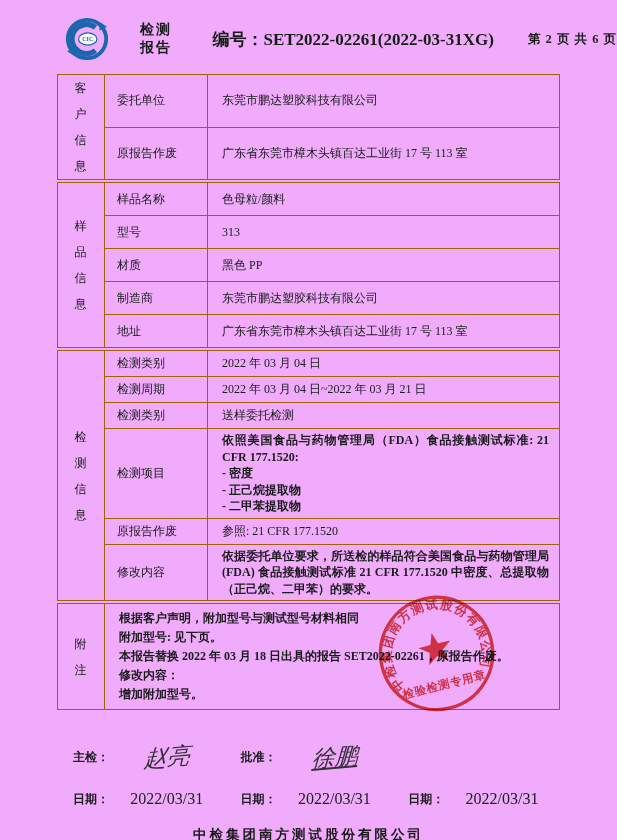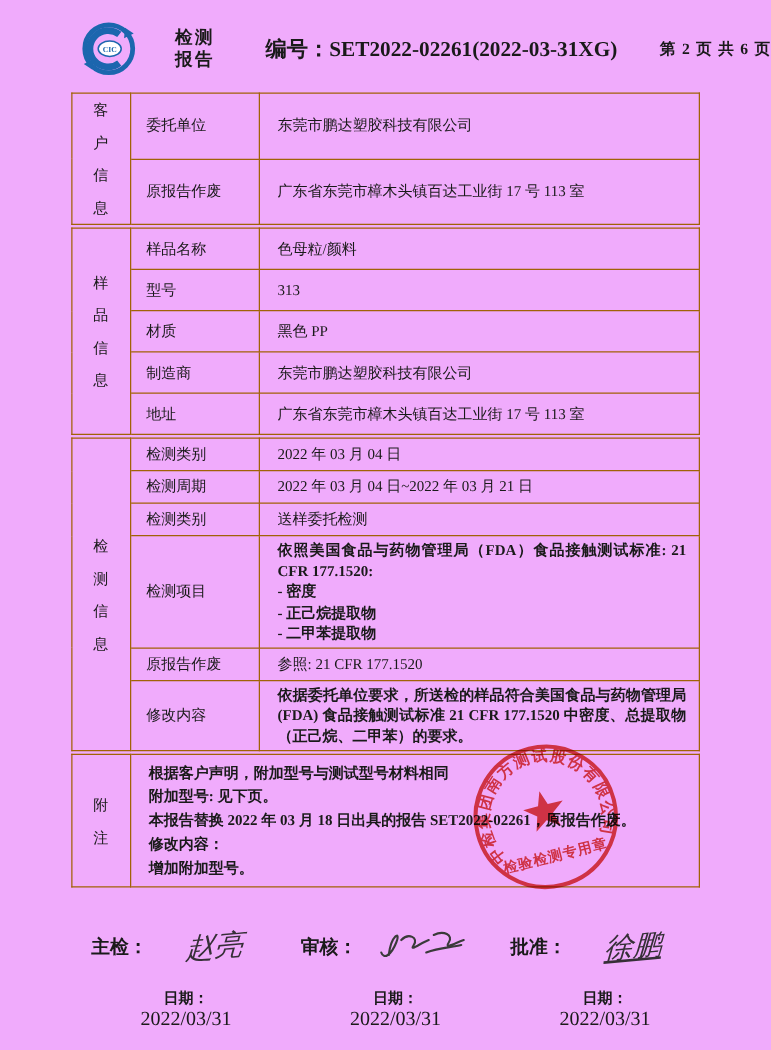--- a/index.html
+++ b/index.html
@@ -31,27 +31,27 @@
   .tbl-sample tr { height: 33px; }
   .tbl-test tr.single { height: 26px; }
   .pre { white-space: pre-line; line-height: 16.5px; padding-top: 5px; padding-bottom: 5px; font-weight: bold; }
   .just { text-align: justify; }
   .tbl-notes td.val { line-height: 19px; padding-top: 5px; padding-bottom: 5px; }
 
   
   .sig-area { margin-left: 57px; width: 503px; position: relative; z-index: 3; }
   .sig-row { display: flex; margin-top: 26px; height: 42px; }
   .sig-col { width: 167.6px; display: flex; align-items: center; padding-left: 16px; }
-  .sig-label { font-size: 15px; font-weight: bold; white-space: nowrap; }
+  .sig-label { font-size: 12px; font-weight: bold; white-space: nowrap; }
   .sig-name { flex: 1; text-align: center; font-size: 23px; color: #222;
               transform: rotate(-5deg) skewX(-8deg); font-style: italic; opacity: .9; }
   .sig-name.flourish { text-decoration: underline; }
   .scribble { width: 84px; height: 38px; margin: 0 auto; display: block; }
   .date-row { display: flex; margin-top: 12px; }
-  .date-col { width: 167.6px; display: flex; align-items: center; padding-left: 16px; flex-direction: column; }
+  .date-col { width: 167.6px; display: flex; align-items: center; padding-left: 16px; }
   .date-label { font-size: 12px; font-weight: bold; white-space: nowrap; }
   .date-val { flex: 1; text-align: center; font-size: 16px; }
 
   
   .stamp {
     position: absolute; left: 376px; top: 594px; width: 122px; height: 122px;
     transform: rotate(-14deg); z-index: 2; mix-blend-mode: multiply; opacity: .92;
     pointer-events: none;
   }
   .stamp svg { width: 100%; height: 100%; }
@@ -188,28 +188,20 @@
     </tbody>
   </table>
 
   <div class="sig-area">
     <div class="sig-row">
       <div class="sig-col">
         <span class="sig-label">主检：</span>
         <span class="sig-name">赵亮</span>
       </div>
       <div class="sig-col">
-        <span class="sig-label">审核：</span>
-        <span style="flex:1">
-          <svg class="scribble" viewBox="0 0 84 38">
-            <path d="M14,26 C16,10 24,6 20,16 C16,26 10,30 8,24 M24,14 C30,8 38,12 34,18 C30,24 40,16 46,14 M50,10 C58,6 66,10 62,16 C58,22 68,16 74,14 M44,24 C54,20 64,20 72,18" stroke="#3a3a3a" stroke-width="1.7" fill="none" stroke-linecap="round"></path>
-          </svg>
-        </span>
-      </div>
-      <div class="sig-col">
         <span class="sig-label">批准：</span>
         <span class="sig-name flourish">徐鹏</span>
       </div>
     </div>
     <div class="date-row">
       <div class="date-col">
         <span class="date-label">日期：</span>
         <span class="date-val">2022/03/31</span>
       </div>
       <div class="date-col">

